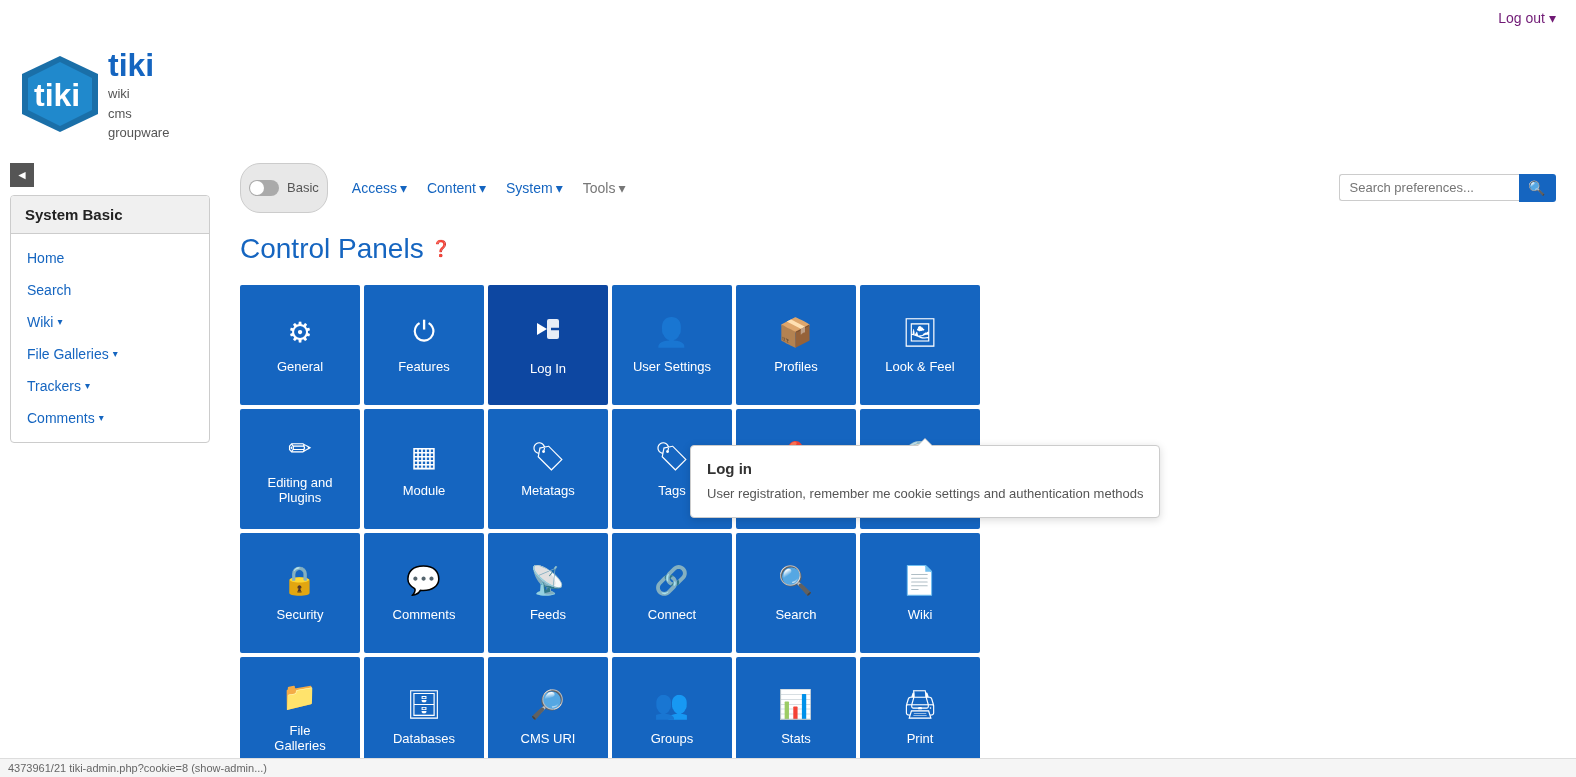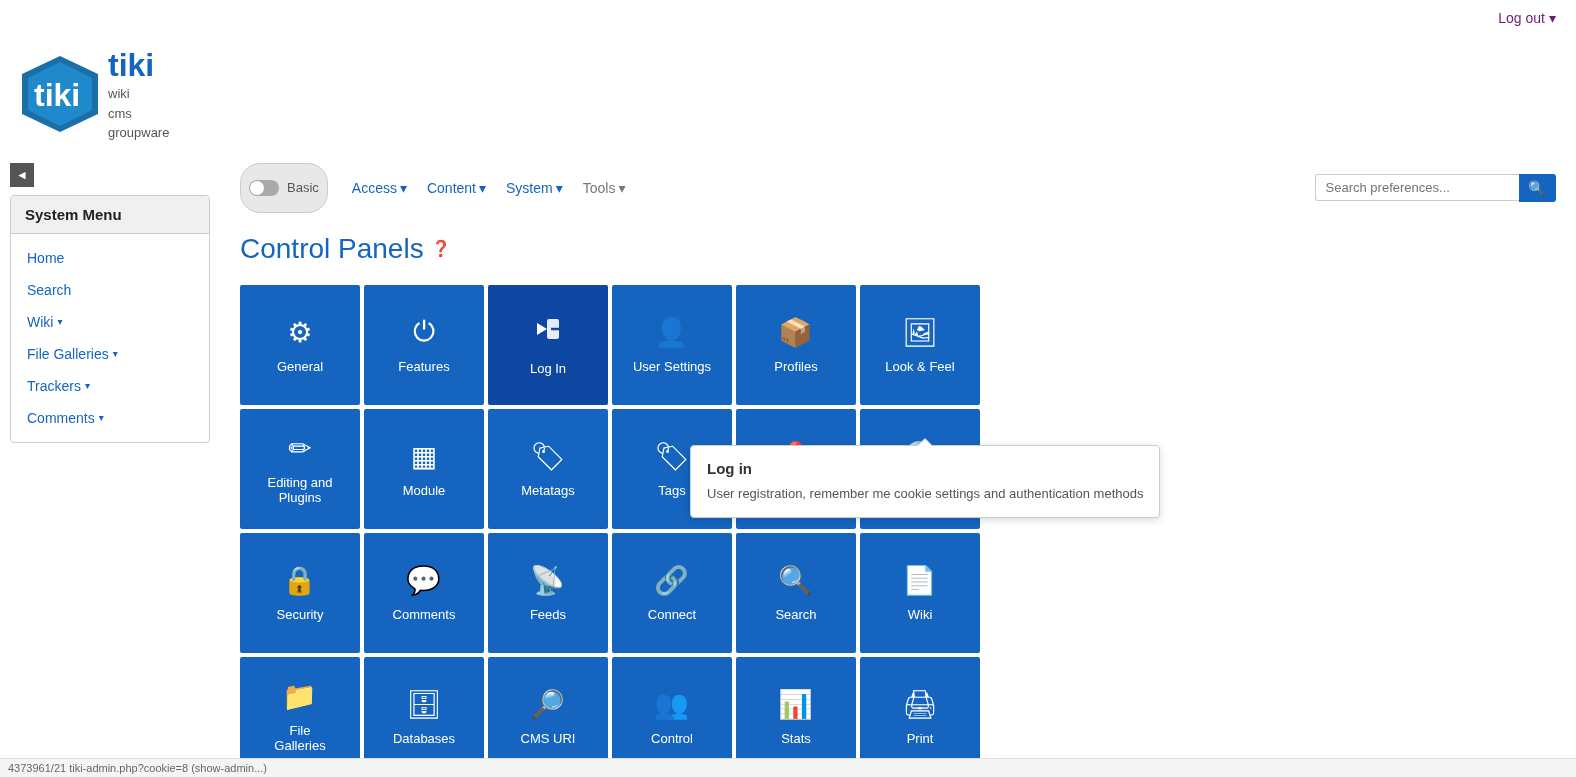--- a/index.html
+++ b/index.html
@@ -164,21 +164,21 @@
     #tools-item { color: #777; }
     #search-area {
       display: flex;
       align-items: center;
     }
     #search-prefs-input {
       border: 1px solid #ccc;
       border-right: none;
       padding: 5px 10px;
       font-size: 13px;
-      width: 204px;
+      width: 180px;
       border-radius: 3px 0 0 3px;
       outline: none;
       color: #999;
     }
     #search-prefs-btn {
       background: #1565c0;
       color: #fff;
       border: none;
       padding: 6px 10px;
       cursor: pointer;
@@ -319,21 +319,21 @@
 groupware</span>
     </div>
   </div>
 </div>
 
 <div id="main-layout">
 
   <div id="sidebar">
     <button id="sidebar-collapse-btn">◄</button>
     <div id="sidebar-menu">
-      <div id="sidebar-menu-title">System Menu</div>
+      <div id="sidebar-menu-title">System Basic</div>
       <div id="sidebar-nav">
         <div class="sidebar-item">
           <span>Home</span>
         </div>
         <div class="sidebar-item">
           <span>Search</span>
         </div>
         <div class="sidebar-item">
           <span>Wiki</span>
           <span class="caret">▾</span>
@@ -488,21 +488,21 @@
       <div class="panel-tile">
         <span class="tile-icon">🗄</span>
         <span class="tile-label">Databases</span>
       </div>
       <div class="panel-tile">
         <span class="tile-icon">🔎</span>
         <span class="tile-label">CMS URI</span>
       </div>
       <div class="panel-tile">
         <span class="tile-icon">👥</span>
-        <span class="tile-label">Control</span>
+        <span class="tile-label">Groups</span>
       </div>
       <div class="panel-tile">
         <span class="tile-icon">📊</span>
         <span class="tile-label">Stats</span>
       </div>
       <div class="panel-tile">
         <span class="tile-icon">🖨</span>
         <span class="tile-label">Print</span>
       </div>
     </div>

